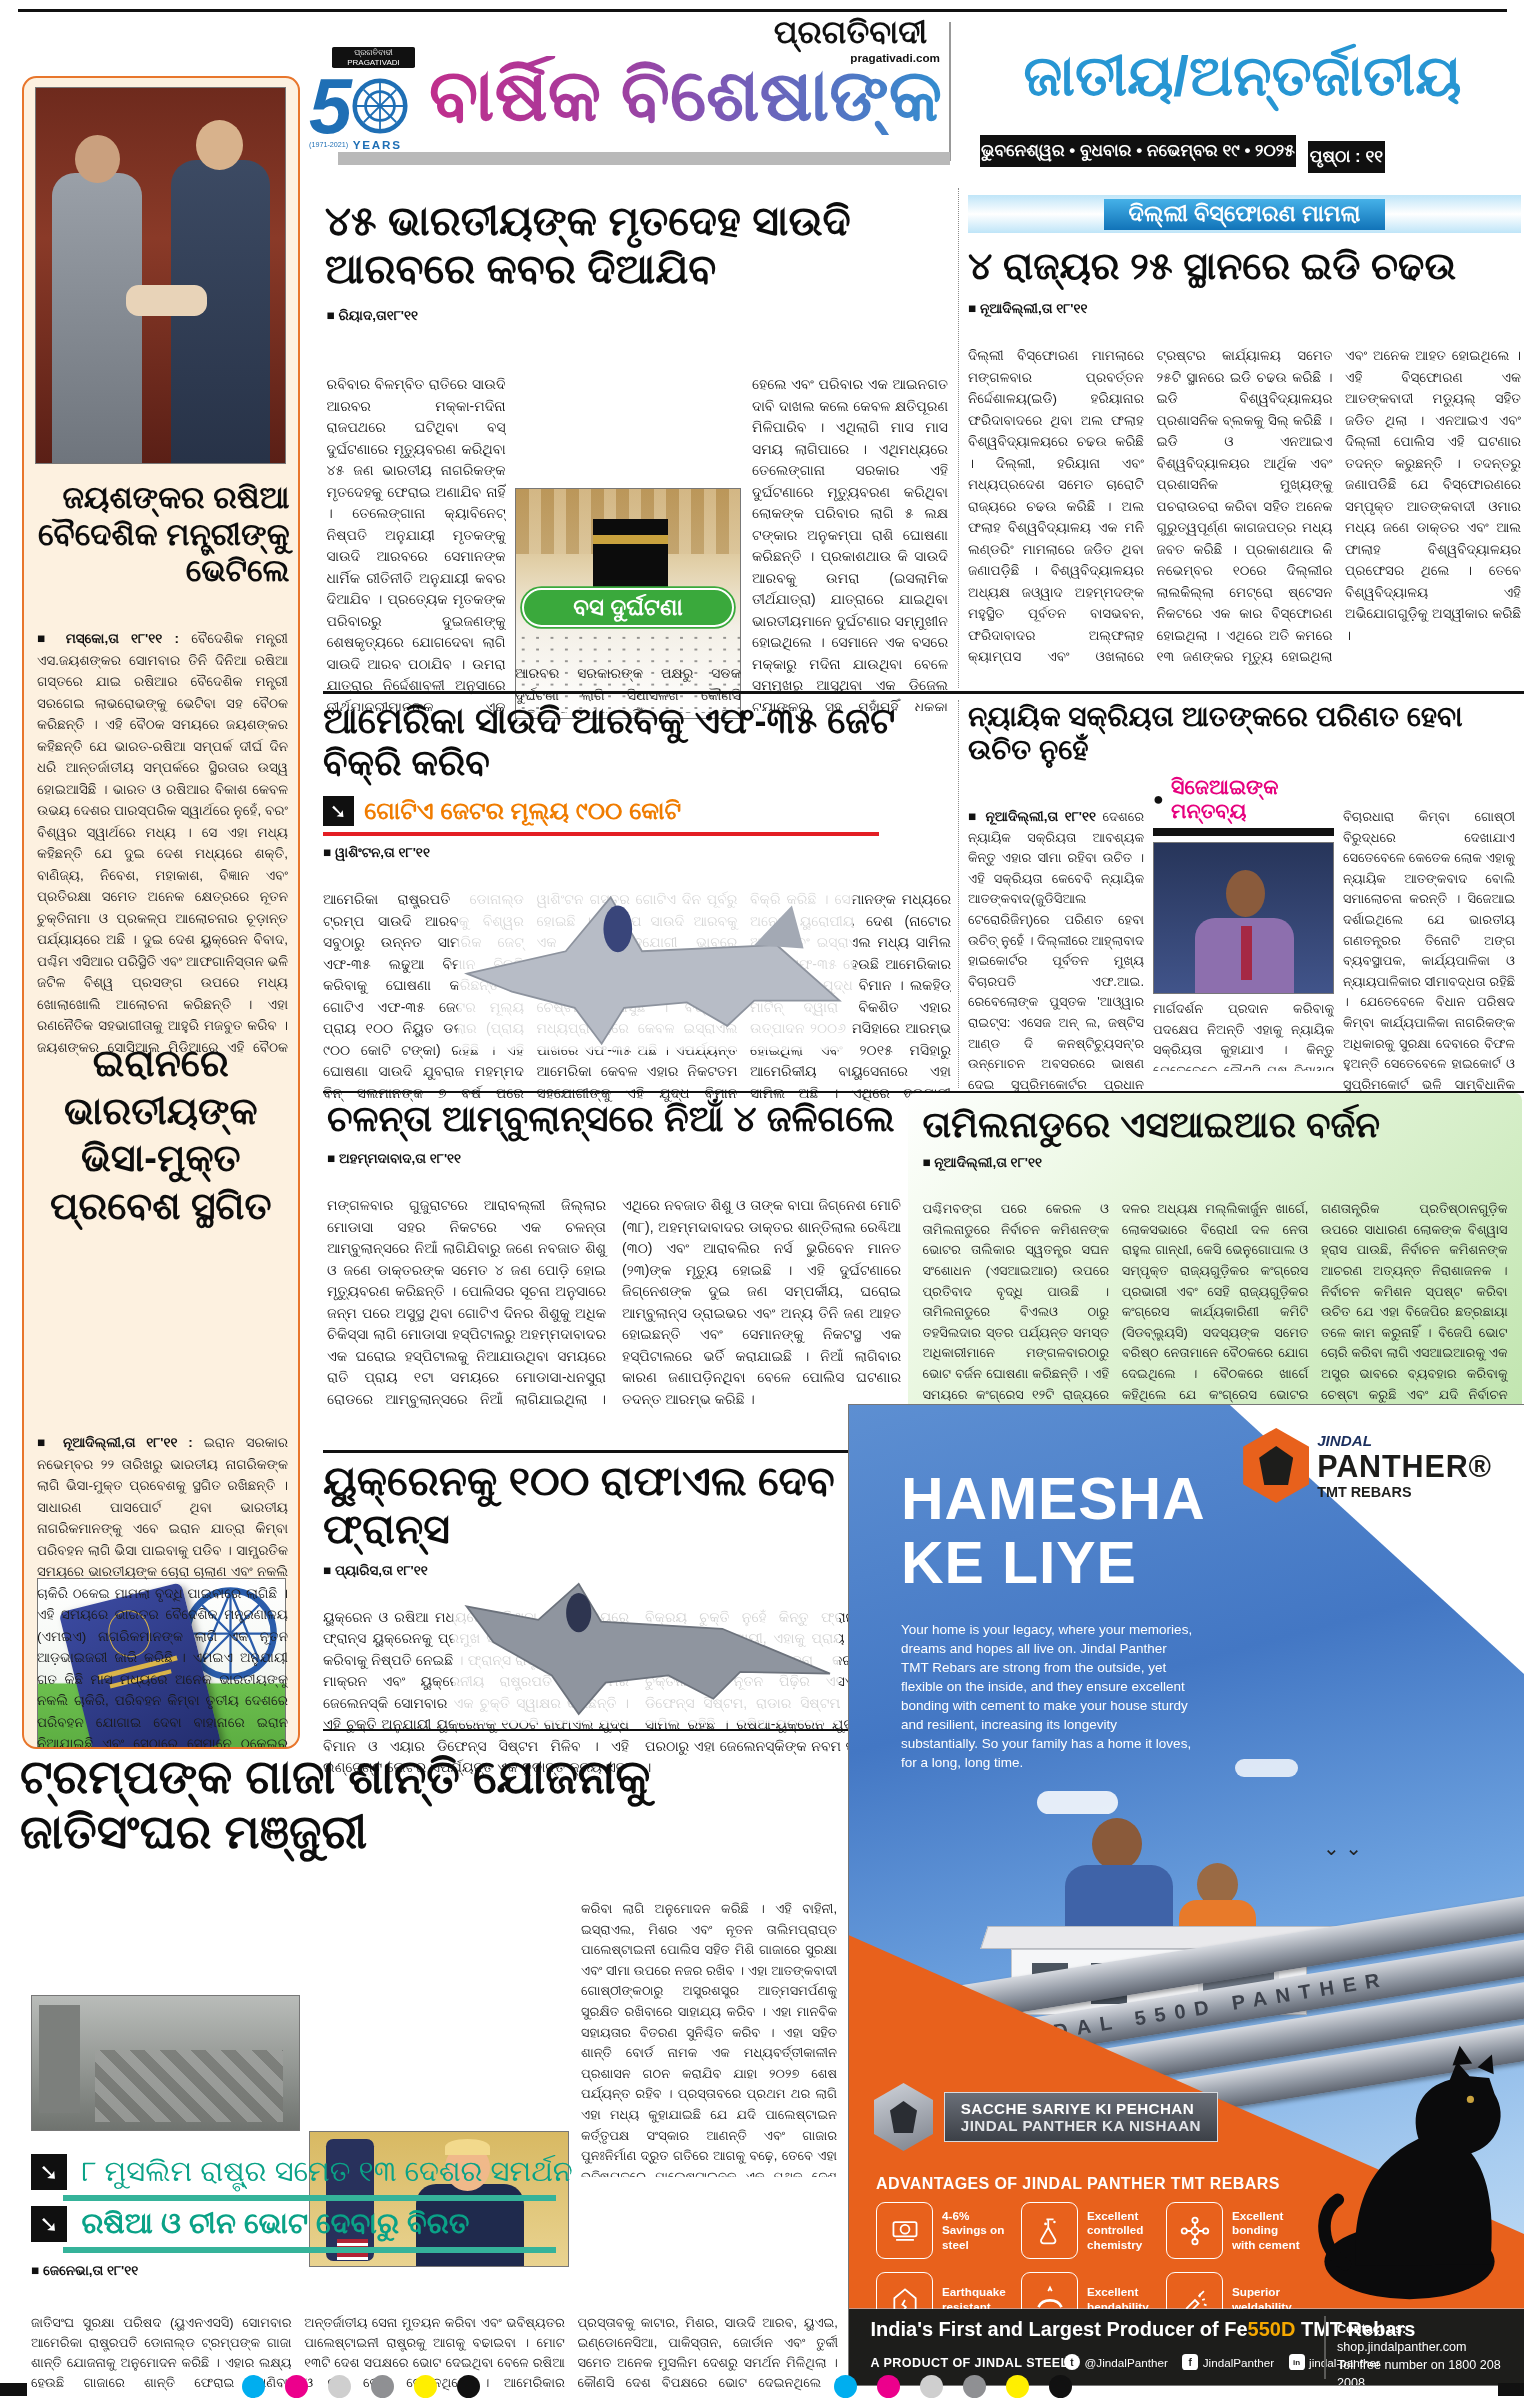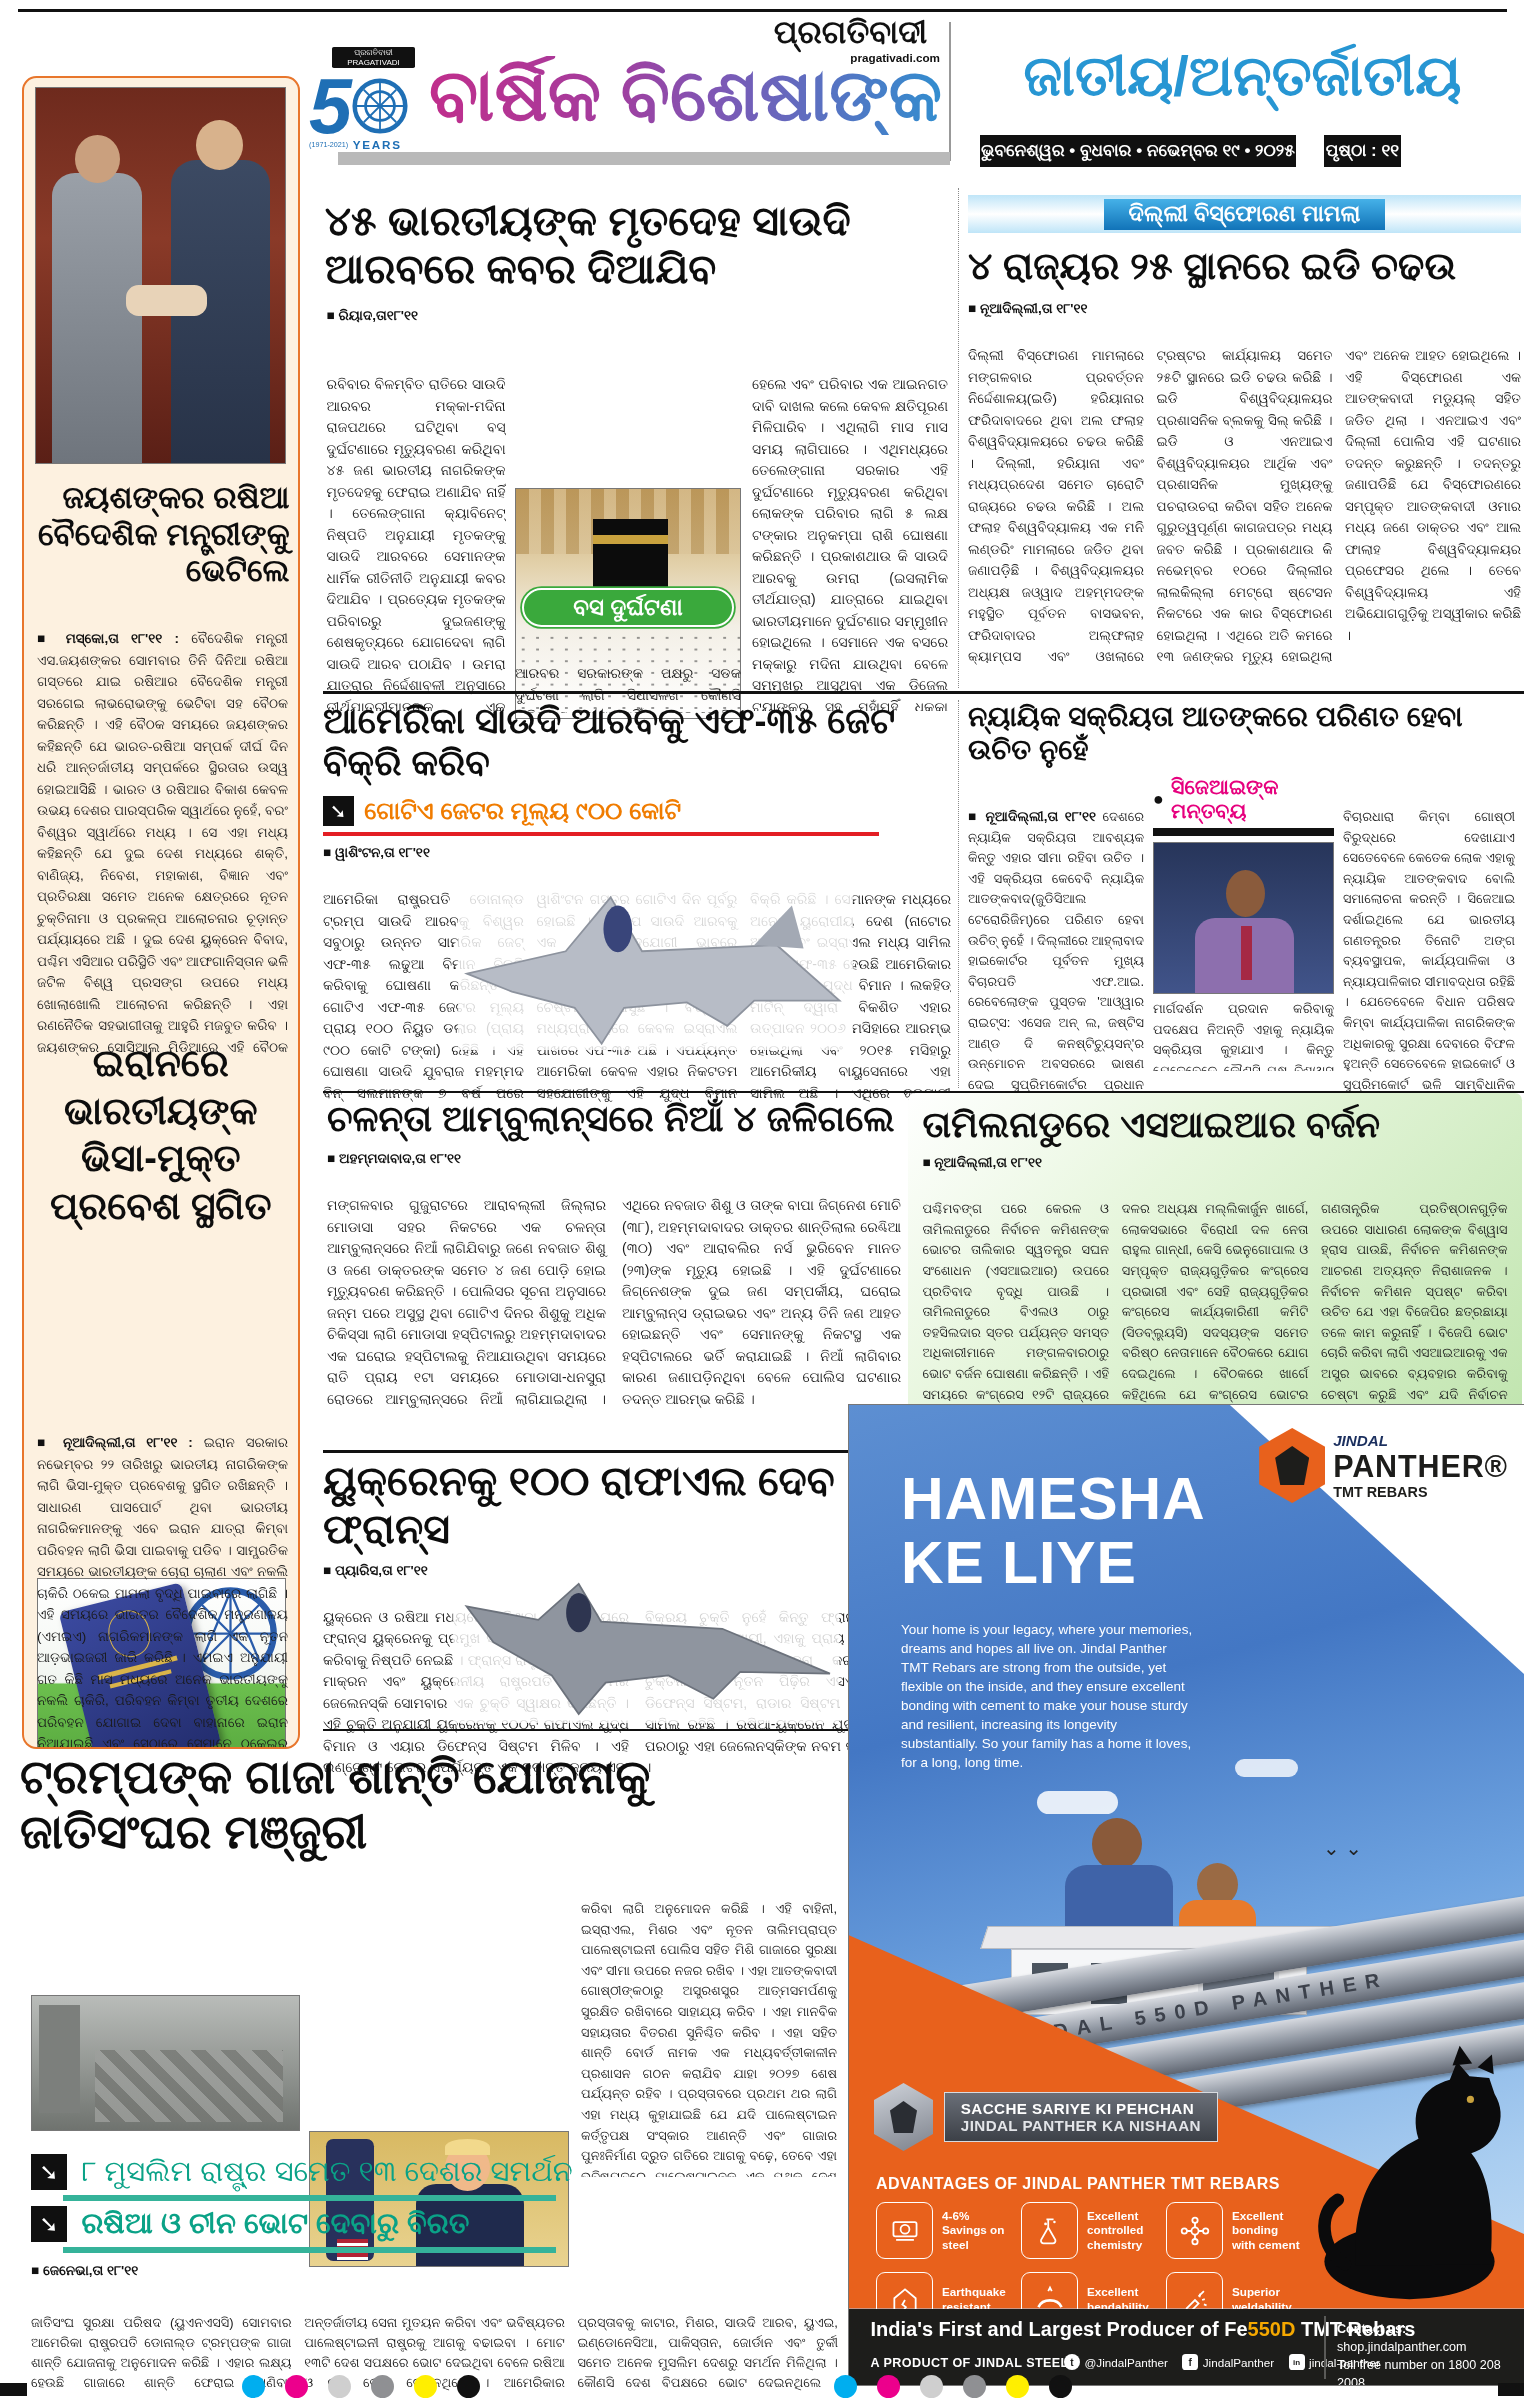--- a/index.html
+++ b/index.html
@@ -64,21 +64,21 @@
 
     <div class="abs hl grad-text" style="left:429px;top:56px;width:520px;font-size:72px;line-height:1.1;">ବାର୍ଷିକ ବିଶେଷାଙ୍କ</div>
 
     <div class="abs" style="left:949px;top:22.4px;width:1.8px;height:139px;background:#999;"></div>
 
     <div class="abs hl" style="left:962px;top:43px;width:561px;font-size:56px;color:#2796d3;text-align:center;">ଜାତୀୟ/ଅନ୍ତର୍ଜାତୀୟ</div>
 
     <div class="abs" style="left:338px;top:152px;width:612px;height:12.6px;background:#b9b9b9;"></div>
 
     <div class="abs" style="left:980px;top:135px;width:316px;height:32px;background:#101010;color:#fff;display:flex;align-items:center;justify-content:center;font-weight:bold;font-size:17px;">ଭୁବନେଶ୍ୱର • ବୁଧବାର • ନଭେମ୍ବର ୧୯ • ୨୦୨୫</div>
-    <div class="abs" style="left:1308px;top:135px;width:77px;height:32px;background:#101010;color:#fff;display:flex;align-items:center;justify-content:center;font-weight:bold;font-size:17px;margin-left:16px;">ପୃଷ୍ଠା : ୧୧</div>
+    <div class="abs" style="left:1308px;top:141px;width:77px;height:32px;background:#101010;color:#fff;display:flex;align-items:center;justify-content:center;font-weight:bold;font-size:17px;">ପୃଷ୍ଠା : ୧୧</div>
   </div>
 
   <div class="abs" style="left:22.4px;top:76px;width:278px;height:1673px;background:#fdf1e0;border:2.7px solid #e8762c;border-radius:14.4px;overflow:hidden;">
 
     <div class="abs photo" style="left:10.8px;top:9px;width:251px;height:377px;background:linear-gradient(180deg,#6e2a1d 0%,#8a3a28 40%,#5a1f16 100%);">
       <div class="abs" style="left:16px;top:85px;width:90px;height:296px;background:linear-gradient(180deg,#9aa0a8,#6e747c);border-radius:23px 23px 0 0;"></div>
       <div class="abs" style="left:39px;top:47px;width:45px;height:48px;background:#caa07e;border-radius:50%;"></div>
       <div class="abs" style="left:135px;top:72px;width:99px;height:309px;background:linear-gradient(180deg,#3c4a63,#273247);border-radius:25px 25px 0 0;"></div>
       <div class="abs" style="left:160px;top:32px;width:47px;height:50px;background:#d8b28c;border-radius:50%;"></div>
       <div class="abs" style="left:90px;top:197px;width:81px;height:30.5px;background:#e8d3b8;border-radius:12.6px;"></div>
@@ -240,21 +240,21 @@
     </div>
     <div class="abs" style="left:63px;top:511px;width:493px;height:6.3px;background:#35b39a;"></div>
 
     <div class="abs byline" style="left:31px;top:527px;">■ ଜେନେଭା,ତା ୧୮'୧୧</div>
     <div class="abs body-txt col3" style="left:31px;top:549px;width:807px;height:95px;font-size:13px;line-height:20px;">ଜାତିସଂଘ ସୁରକ୍ଷା ପରିଷଦ (ୟୁଏନଏସସି) ସୋମବାର ଆମେରିକା ରାଷ୍ଟ୍ରପତି ଡୋନାଲ୍ଡ ଟ୍ରମ୍ପଙ୍କ ଗାଜା ଶାନ୍ତି ଯୋଜନାକୁ ଅନୁମୋଦନ କରିଛି । ଏହାର ଲକ୍ଷ୍ୟ ହେଉଛି ଗାଜାରେ ଶାନ୍ତି ଫେରାଇ ଆଣିବା, ଅନ୍ତର୍ଜାତୀୟ ସେନା ମୁତୟନ କରିବା ଏବଂ ଭବିଷ୍ୟତର ପାଲେଷ୍ଟାଇନୀ ରାଷ୍ଟ୍ରକୁ ଆଗକୁ ବଢାଇବା । ମୋଟ ୧୩ଟି ଦେଶ ସପକ୍ଷରେ ଭୋଟ ଦେଇଥିବା ବେଳେ ରଷିଆ ଓ ଚୀନ ଭୋଟ ଦେଇନଥିଲେ । ଆମେରିକାର ପ୍ରସ୍ତାବକୁ କାଟାର, ମିଶର, ସାଉଦି ଆରବ, ୟୁଏଇ, ଇଣ୍ଡୋନେସିଆ, ପାକିସ୍ତାନ, ଜୋର୍ଡାନ ଏବଂ ତୁର୍କୀ ସମେତ ଅନେକ ମୁସଲିମ ଦେଶରୁ ସମର୍ଥନ ମିଳିଥିଲା । କୌଣସି ଦେଶ ବିପକ୍ଷରେ ଭୋଟ ଦେଇନଥିଲେ । ଆମେରିକା ଏହାକୁ ଏକ ଐତିହାସିକ ଏବଂ ସକାରାତ୍ମକ ପଦକ୍ଷେପ ବୋଲି କହିଛି । ଟ୍ରମ୍ପଙ୍କ ୨୦-ସୂତ୍ରୀ ଯୋଜନା ଅନୁସାରେ ଜାତିସଂଘ ଇଣ୍ଟରନ୍ୟାସନାଲ ଷ୍ଟେବଲାଇଜେସନ ଫୋର୍ସ (ଆଇଏସଏଫ) ନିଯୋଜିତ କରିବା ଲାଗି ଅନୁମୋଦନ କରିଛି । ଏହି ଯୁଦ୍ଧକୁ ଶାନ୍ତିପୂର୍ଣ୍ଣ ଭାବରେ ସମାପ୍ତ କରିବାରେ ଆମେରିକାର ରାଷ୍ଟ୍ରପତି ଡୋନାଲ୍ଡ ଟ୍ରମ୍ପ ଗୁରୁତ୍ୱପୂର୍ଣ୍ଣ ଭୂମିକା ଗ୍ରହଣ କରିଥିଲେ । ଉଭୟ ପକ୍ଷ ତାଙ୍କର ୨୦-ସୂତ୍ରୀ ଯୋଜନାରେ ସହମତ ହୋଇଥିଲେ ।</div>
   </div>
 
   <div class="abs" style="left:848px;top:1404px;width:677px;height:982px;border:0.9px solid #777;overflow:hidden;background:linear-gradient(165deg,#5d8fd2 0%,#4377c4 30%,#6ea3e0 55%,#a9cdf0 80%,#cfe4f7 100%);">
 
     <div class="abs" style="right:0;top:0;width:377px;height:269px;background:#fff;clip-path:polygon(22% 0, 100% 0, 100% 100%);"></div>
-    <div class="abs" style="right:16px;top:23px;display:flex;gap:8px;align-items:center;">
+    <div class="abs" style="right:32px;top:23px;display:flex;gap:8px;align-items:center;">
       <div style="width:66px;height:75px;background:#e8611c;clip-path:polygon(50% 0,100% 25%,100% 75%,50% 100%,0 75%,0 25%);display:flex;align-items:center;justify-content:center;">
         <div style="width:34px;height:39px;background:#1d1d1b;clip-path:polygon(50% 0,100% 30%,85% 100%,15% 100%,0 30%);"></div>
       </div>
       <div>
         <div style="font-size:15.2px;font-weight:900;font-style:italic;color:#1b2f5e;">JINDAL</div>
         <div style="font-size:30.5px;font-weight:900;color:#1d1d1b;letter-spacing:0.9px;">PANTHER®</div>
         <div style="font-size:14.4px;font-weight:bold;color:#1d1d1b;">TMT REBARS</div>
       </div>
     </div>
 

